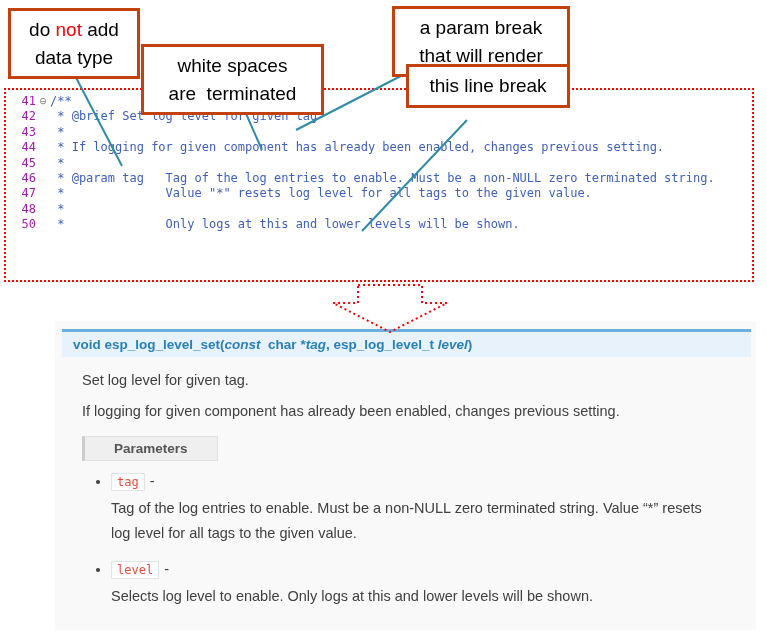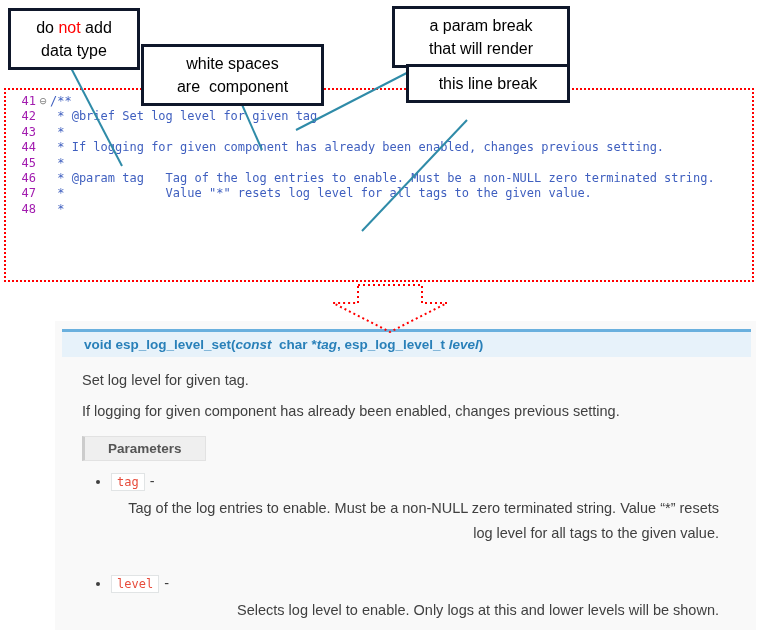--- a/index.html
+++ b/index.html
@@ -3,22 +3,22 @@
 <meta charset="utf-8">
 <style>
   html,body{margin:0;padding:0;}
   body{
     width:767px;height:637px;position:relative;background:#ffffff;
     font-family:"Liberation Sans",sans-serif;overflow:hidden;
   }
 
   
   .callout{
-    position:absolute;background:#fff;border:3px solid #0f172a;
-    text-align:center;font-size:16px;line-height:1.45;color:#000;
+    position:absolute;background:#fff;border:3px solid #c2410c;
+    text-align:center;font-size:19px;line-height:1.45;color:#000;
     padding:5px 3px;box-sizing:border-box;z-index:5;
   }
   .callout .cline{display:block;}
   .callout span{white-space:pre;}
   .red{color:#ff0000;}
   #callout-no-datatype{left:8px;top:8px;width:132px;}
   #callout-whitespace{left:141px;top:44px;width:183px;}
   #callout-break-render{left:392px;top:6px;width:178px;}
   #callout-break-norender{left:406px;top:64px;width:164px;}
 
@@ -40,73 +40,74 @@
   .fn{color:#000000;font-weight:bold;}
   .pl{color:#000000;}
 
   
   .docpanel{
     position:absolute;left:55px;top:321px;width:701px;height:309px;
     background:#f9f9f9;z-index:1;color:#404040;
   }
   .sig{
     margin:8px 5px 0 7px;background:#e7f2fa;border-top:3px solid #6ab0de;
-    color:#2980b9;font-size:13.5px;font-weight:bold;padding:5px 22px;
+    color:#2980b9;font-size:13.5px;font-weight:bold;padding:5px 11px;
   }
   .sig span{white-space:pre;}
   .it{font-style:italic;}
   .docp{margin:15px 10px 0 27px;font-size:14.5px;}
   .params-label{
     display:inline-block;margin:17px 0 0 27px;background:#efefef;
     border:1px solid #e2e2e2;border-left:3px solid #cccccc;color:#555555;
-    font-weight:bold;font-size:13.5px;padding:4px 23px;
+    font-weight:bold;font-size:13.5px;padding:4px 29px;
   }
   ul.params{margin:12px 0 0 56px;padding:0;}
   ul.params li{font-size:14.5px;}
-  ul.params li + li{margin-top:30px;}
+  ul.params li + li{margin-top:16px;}
   .pname{
     font-family:"DejaVu Sans Mono",monospace;font-size:12px;color:#e74c3c;
     background:#ffffff;border:1px solid #e1e4e5;padding:1px 5px;
   }
   .pdash{margin-left:5px;}
-  .pdesc{margin-top:7px;line-height:1.7;max-width:608px;text-align:right;}
+  .pdesc{margin-top:7px;line-height:1.7;max-width:608px;}
 </style>
 </head>
 <body>
 
 <div class="codebox">
   <div class="cl"><span class="ln">41</span><span class="fold">⊖</span><span class="cm">/**</span></div>
   <div class="cl"><span class="ln">42</span><span class="fold"></span><span class="cm"> * @brief Set log level for given tag</span></div>
   <div class="cl"><span class="ln">43</span><span class="fold"></span><span class="cm"> *</span></div>
   <div class="cl"><span class="ln">44</span><span class="fold"></span><span class="cm"> * If logging for given component has already been enabled, changes previous setting.</span></div>
   <div class="cl"><span class="ln">45</span><span class="fold"></span><span class="cm"> *</span></div>
   <div class="cl"><span class="ln">46</span><span class="fold"></span><span class="cm"> * @param tag   Tag of the log entries to enable. Must be a non-NULL zero terminated string.</span></div>
   <div class="cl"><span class="ln">47</span><span class="fold"></span><span class="cm"> *              Value "*" resets log level for all tags to the given value.</span></div>
   <div class="cl"><span class="ln">48</span><span class="fold"></span><span class="cm"> *</span></div>
+  <div class="cl"><span class="ln">50</span><span class="fold"></span><span class="cm"> *              Only logs at this and lower levels will be shown.</span></div>
 </div>
 
 <svg class="overlay" width="767" height="637" viewBox="0 0 767 637">
   <line x1="70" y1="66" x2="122" y2="166" stroke="#2f8ba8" stroke-width="2"></line>
   <line x1="240" y1="100" x2="262" y2="150" stroke="#2f8ba8" stroke-width="2"></line>
   <line x1="428" y1="62" x2="296" y2="130" stroke="#2f8ba8" stroke-width="2"></line>
   <line x1="467" y1="120" x2="362" y2="231" stroke="#2f8ba8" stroke-width="2"></line>
 </svg>
 
 <svg class="overlay" width="767" height="637" viewBox="0 0 767 637" style="z-index:2;">
   <polygon points="358,285 422,285 422,303 447,303 390,332 333,303 358,303" fill="none" stroke="#ff0000" stroke-width="2" stroke-dasharray="2 3"></polygon>
 </svg>
 
 <div class="callout" id="callout-no-datatype">
   <span class="cline"><span>do </span><span class="red">not</span><span> add</span></span>
   <span class="cline">data type</span>
 </div>
 
 <div class="callout" id="callout-whitespace">
   <span class="cline">white spaces</span>
-  <span class="cline">are  component</span>
+  <span class="cline">are  terminated</span>
 </div>
 
 <div class="callout" id="callout-break-render">
   <span class="cline">a param break</span>
   <span class="cline">that will render</span>
 </div>
 
 <div class="callout" id="callout-break-norender">
   <span class="cline">this line break</span>
 </div>

